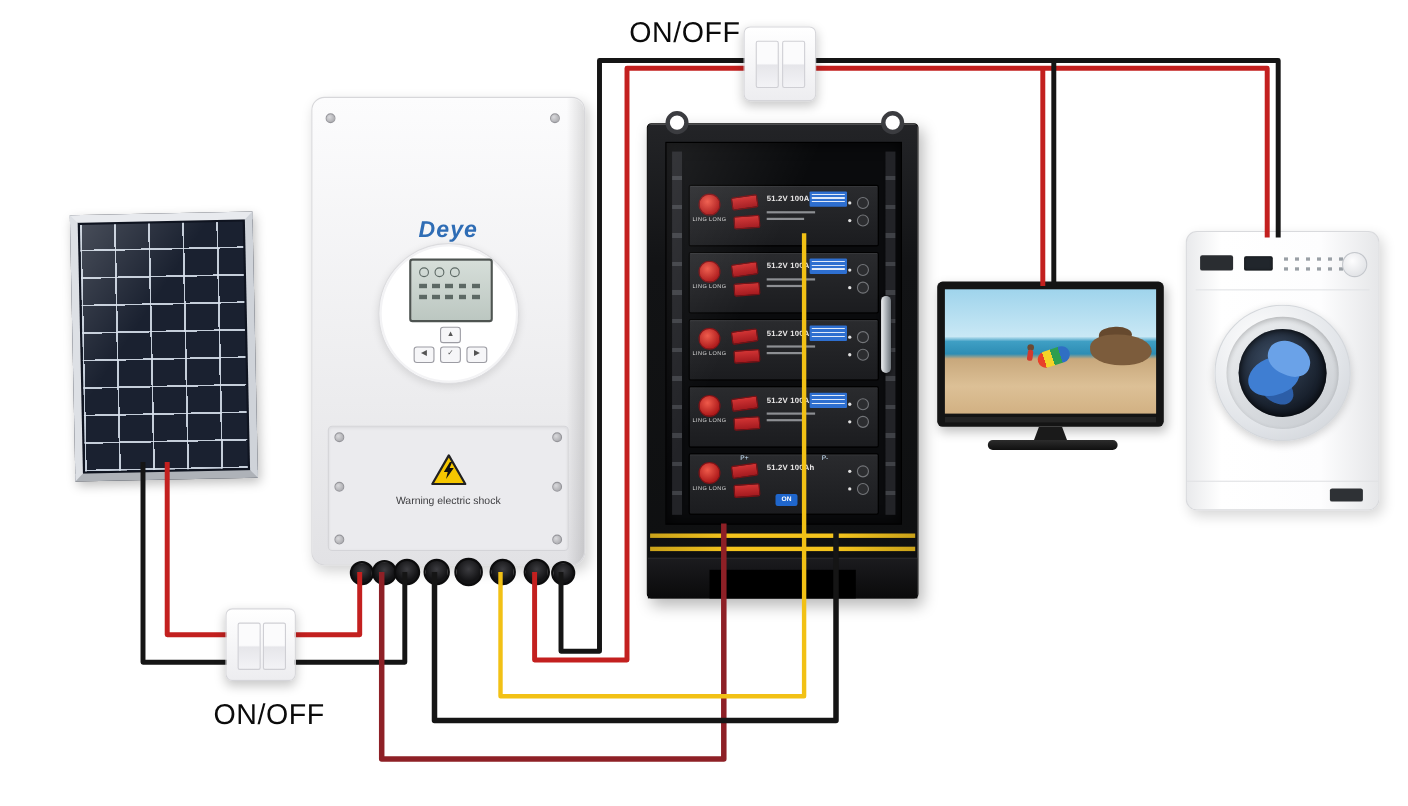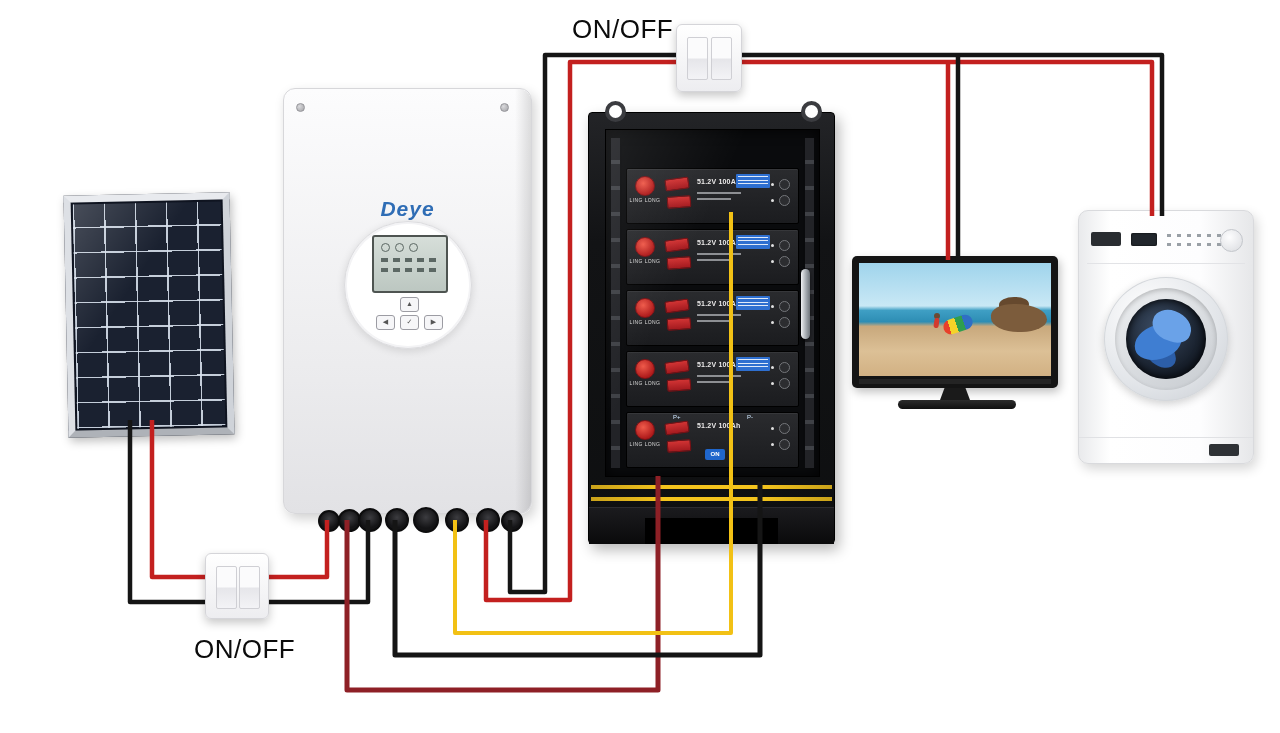--- a/index.html
+++ b/index.html
@@ -230,20 +230,35 @@
           <div class="lcd-dot"></div>
         </div>
         <div class="lcd-bar"></div>
         <div class="lcd-bar"></div>
       </div>
       <div class="ibtn up">▲</div>
       <div class="ibtn lf">◀</div>
       <div class="ibtn ok">✓</div>
       <div class="ibtn rt">▶</div>
     </div>
+    <div class="ipanel">
+      <div class="screw" style="left:5px; top:5px;"></div>
+      <div class="screw" style="right:5px; top:5px;"></div>
+      <div class="screw" style="left:5px; bottom:5px;"></div>
+      <div class="screw" style="right:5px; bottom:5px;"></div>
+      <div class="screw" style="left:5px; top:50px;"></div>
+      <div class="screw" style="right:5px; top:50px;"></div>
+      <div class="warn">
+        <svg width="34" height="30" viewBox="0 0 34 30">
+          <path d="M17 2 L32 28 L2 28 Z" fill="#f6c700" stroke="#222" stroke-width="2" stroke-linejoin="round"></path>
+          <path d="M18 8 L12.5 17 H16 L14.5 23.5 L21.5 13.5 H17.8 L20 8 Z" fill="#111"></path>
+        </svg>
+      </div>
+      <div class="warn-text">Warning electric shock</div>
+    </div>
   </div>
 
   <div class="gland" style="left:318px; top:510px; width:18px; height:18px;"></div>
   <div class="gland" style="left:338px; top:509px; width:19px; height:19px;"></div>
   <div class="gland" style="left:358px; top:508px; width:20px; height:20px;"></div>
   <div class="gland" style="left:385px; top:508px; width:20px; height:20px;"></div>
   <div class="gland" style="left:413px; top:507px; width:22px; height:22px;"></div>
   <div class="gland" style="left:445px; top:508px; width:20px; height:20px;"></div>
   <div class="gland" style="left:476px; top:508px; width:20px; height:20px;"></div>
   <div class="gland" style="left:501px; top:510px; width:18px; height:18px;"></div>

